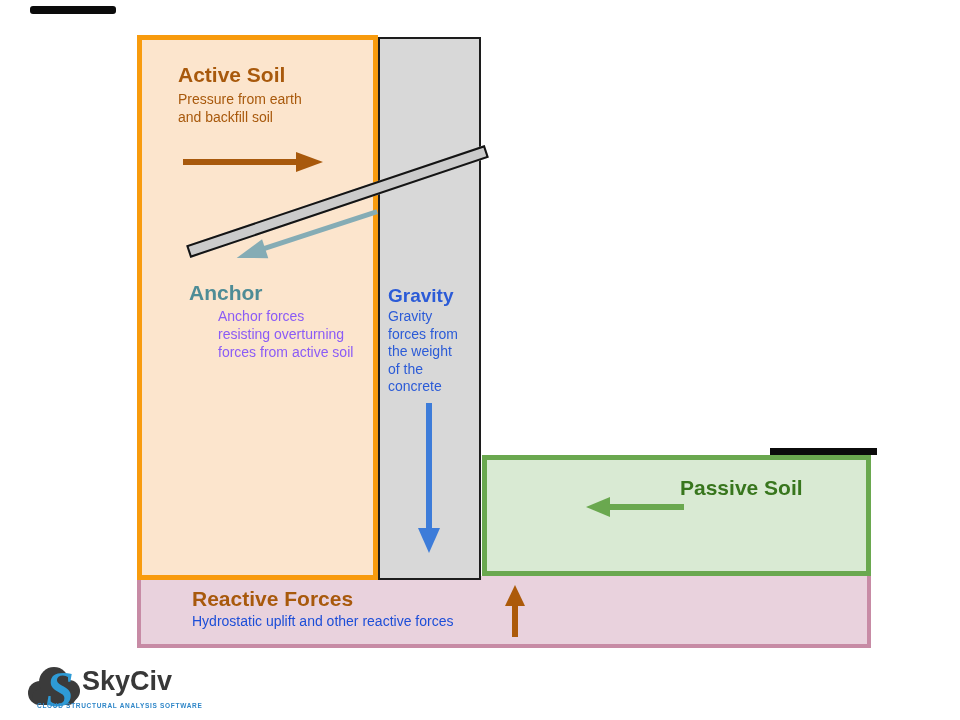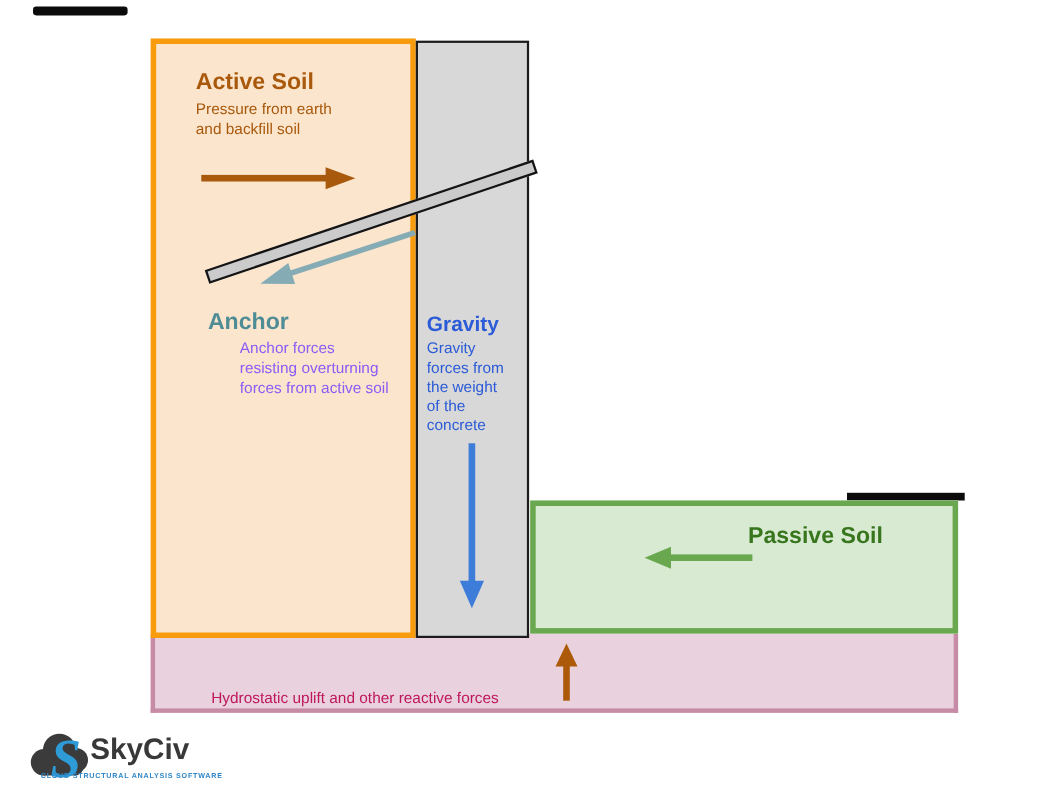--- a/index.html
+++ b/index.html
@@ -29,21 +29,21 @@
   .sub{font-size:14px;line-height:18px;}
   .active-ttl{left:178px;top:63px;color:#A8590C;}
   .active-sub{left:178px;top:90px;color:#A8590C;}
   .anchor-ttl{left:189px;top:281px;color:#4E8C96;}
   .anchor-sub{left:178px;top:307px;color:#8b5cf6;margin-left:40px;}
   .gravity-ttl{left:388px;top:284px;color:#2B5BD7;font-size:19px;}
   .gravity-sub{left:388px;top:308px;color:#2B5BD7;line-height:17.5px;}
   .passive-ttl{left:680px;top:476px;color:#38761D;}
   .passive-sub{left:680px;top:502px;color:#38761D;}
   .reactive-ttl{left:192px;top:587px;color:#A8590C;}
-  .reactive-sub{left:192px;top:612px;color:#be185d;margin-top:13px;}
+  .reactive-sub{left:192px;top:612px;color:#1d4ed8;}
 
   
   .arrow{position:absolute;}
   .shaft{position:absolute;}
   .head{position:absolute;width:0;height:0;}
 
   .active-arrow{left:183px;top:152px;width:140px;height:20px;}
   .active-arrow .shaft{left:0;top:7px;width:115px;height:6px;background:#A8590C;}
   .active-arrow .head{left:113px;top:0;
     border-top:10px solid transparent;border-bottom:10px solid transparent;
@@ -138,20 +138,21 @@
 
   <div class="label ttl gravity-ttl">Gravity</div>
   <div class="label sub gravity-sub">Gravity
 forces from
 the weight
 of the
 concrete</div>
 
   <div class="label ttl passive-ttl">Passive Soil</div>
 
+  <div class="label ttl reactive-ttl">Reactive Forces</div>
   <div class="label sub reactive-sub">Hydrostatic uplift and other reactive forces</div>
 
   <div class="brand">
     <svg width="80" height="54" viewBox="0 0 80 54">
       <circle cx="16" cy="33" r="12" fill="#3B3B3B"></circle>
       <circle cx="30" cy="22" r="15" fill="#3B3B3B"></circle>
       <circle cx="45" cy="31" r="11" fill="#3B3B3B"></circle>
       <rect x="8" y="29" width="44" height="16" rx="8" fill="#3B3B3B"></rect>
       <text x="22" y="46" font-family="Liberation Serif, serif" font-style="italic" font-weight="bold" font-size="50" fill="#2E9BD6">S</text>
     </svg>

